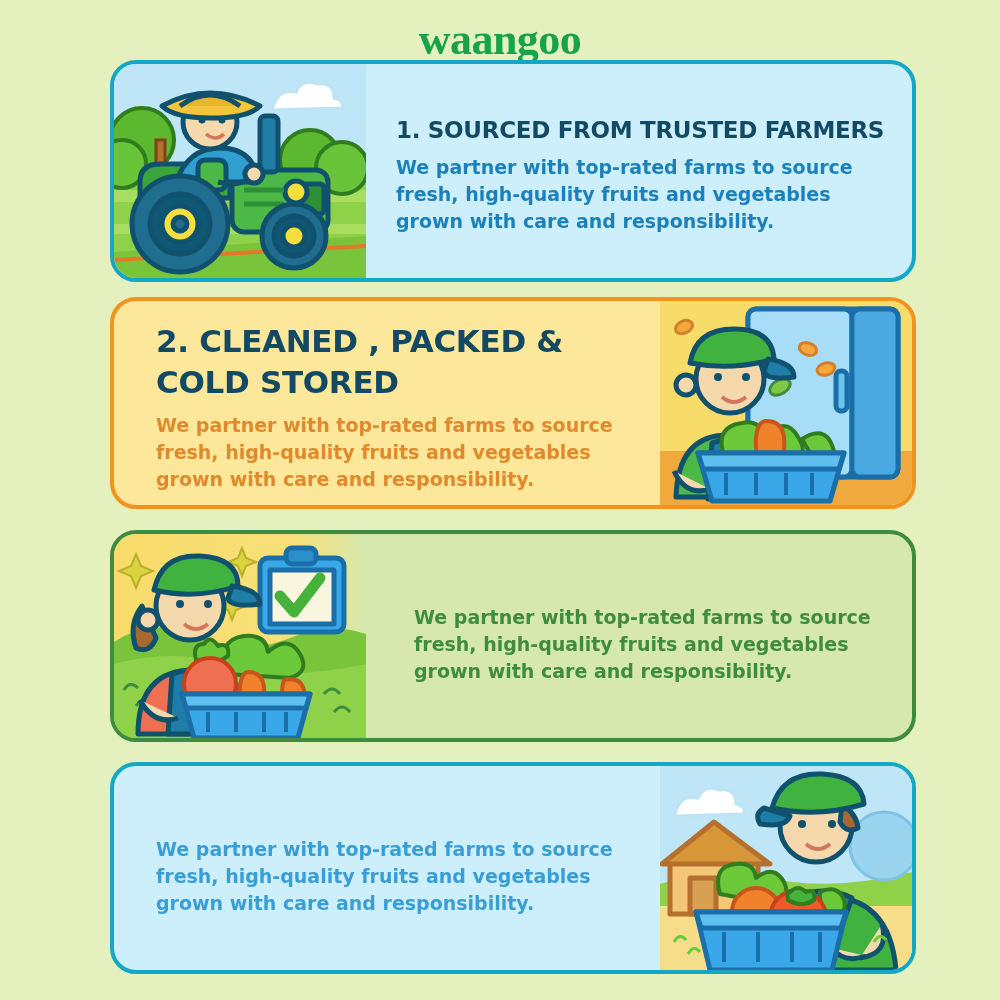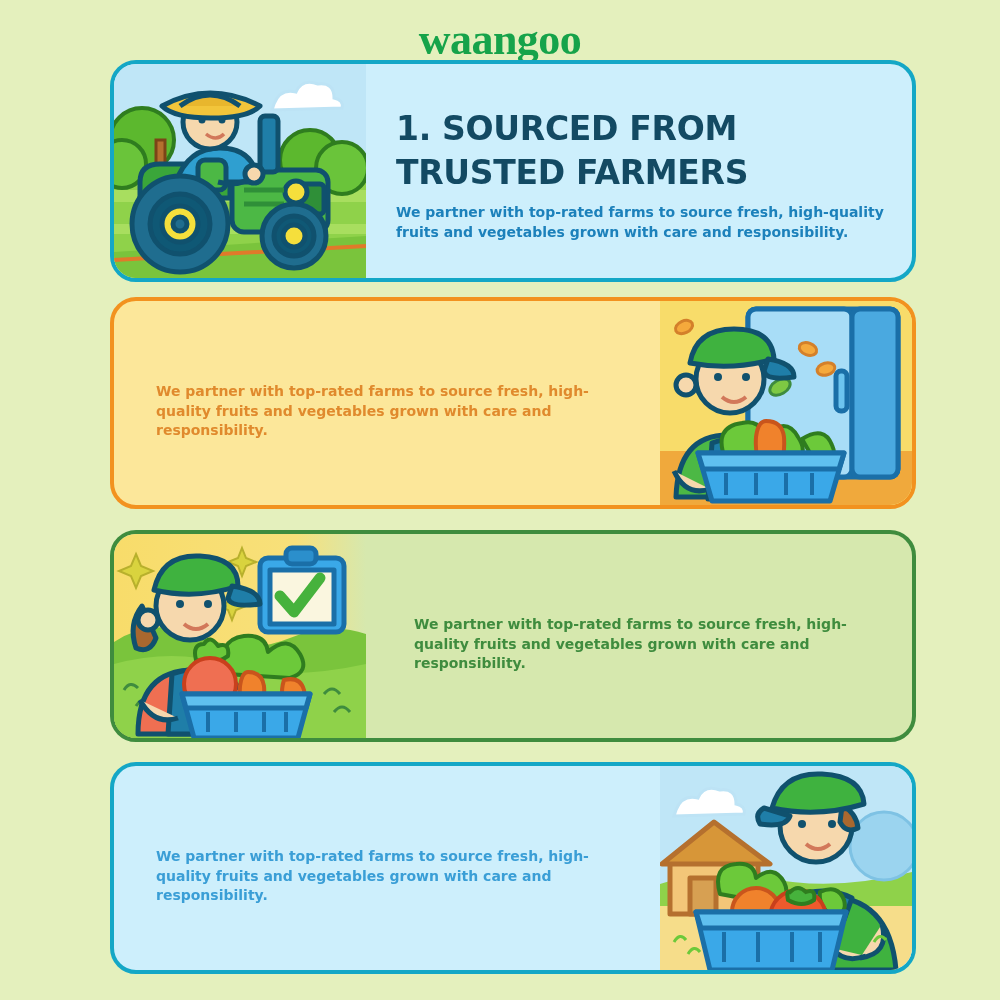--- a/index.html
+++ b/index.html
@@ -41,28 +41,28 @@
 
   .art  { position: relative; width: 252px; flex: 0 0 252px; overflow: hidden; }
   .body { flex: 1 1 auto; padding: 18px 26px 10px 30px; display: flex;
           flex-direction: column; justify-content: center; }
   .card.c2 .body, .card.c4 .body { padding-left: 42px; padding-right: 20px; }
   .card.c3 .body { padding-left: 48px; }
   .card.c1 .body { padding-left: 30px; }
 
   .title {
     font-family: "DejaVu Sans", sans-serif;
-    font-weight: 700; font-size: 33px; line-height: 1.32;
+    font-weight: 700; font-size: 23px; line-height: 1.32;
     color: #134a63; letter-spacing: -0.3px; text-transform: uppercase;
   }
   .card.c2 .title, .card.c4 .title { font-size: 31px; }
   .desc {
     margin-top: 9px;
     font-family: "DejaVu Sans", sans-serif;
-    font-weight: 700; font-size: 14px; line-height: 1.42;
+    font-weight: 700; font-size: 19px; line-height: 1.42;
   }
   .card.c1 .desc { color: #1c81bb; }
   .card.c2 .desc { color: #e08a2d; }
   .card.c3 .desc { color: #3f8c3e; }
   .card.c4 .desc { color: #3a9ed6; }
 
   svg { display: block; width: 100%; height: 100%; }
 </style>
 </head>
 <body>
@@ -176,20 +176,21 @@
         </g>
         <path d="M106 120 q16 0 18 16 q2 30 -14 42 q-16-12 -14-42 q2-16 10-16Z" fill="#f0822c" stroke="#c9551c" stroke-width="4"></path>
         <g stroke="#1a6fa8" stroke-width="5" stroke-linejoin="round">
           <path d="M38 152 h146 l-14 48 h-118 Z" fill="#3aa8e8"></path>
           <path d="M38 152 h146 l-5 16 h-136 Z" fill="#5fc0ef"></path>
           <path d="M66 172 v22 M96 172 v22 M126 172 v22 M152 172 v22" stroke-width="4"></path>
         </g>
       </svg>
     </div>
     <div class="body">
+      <div class="title">2. CLEANED , PACKED &amp; COLD STORED</div>
       <div class="desc">We partner with top-rated farms to source fresh, high-quality fruits and vegetables grown with care and responsibility.</div>
     </div>
   </div>
 
   <div class="card c3">
     <div class="art">
       <svg viewBox="0 0 252 204" preserveAspectRatio="xMidYMid slice" aria-hidden="true">
         <defs>
           <linearGradient id="g3" x1="0" y1="0" x2="1" y2="0">
             <stop offset="0%" stop-color="#f8dc6a"></stop>

